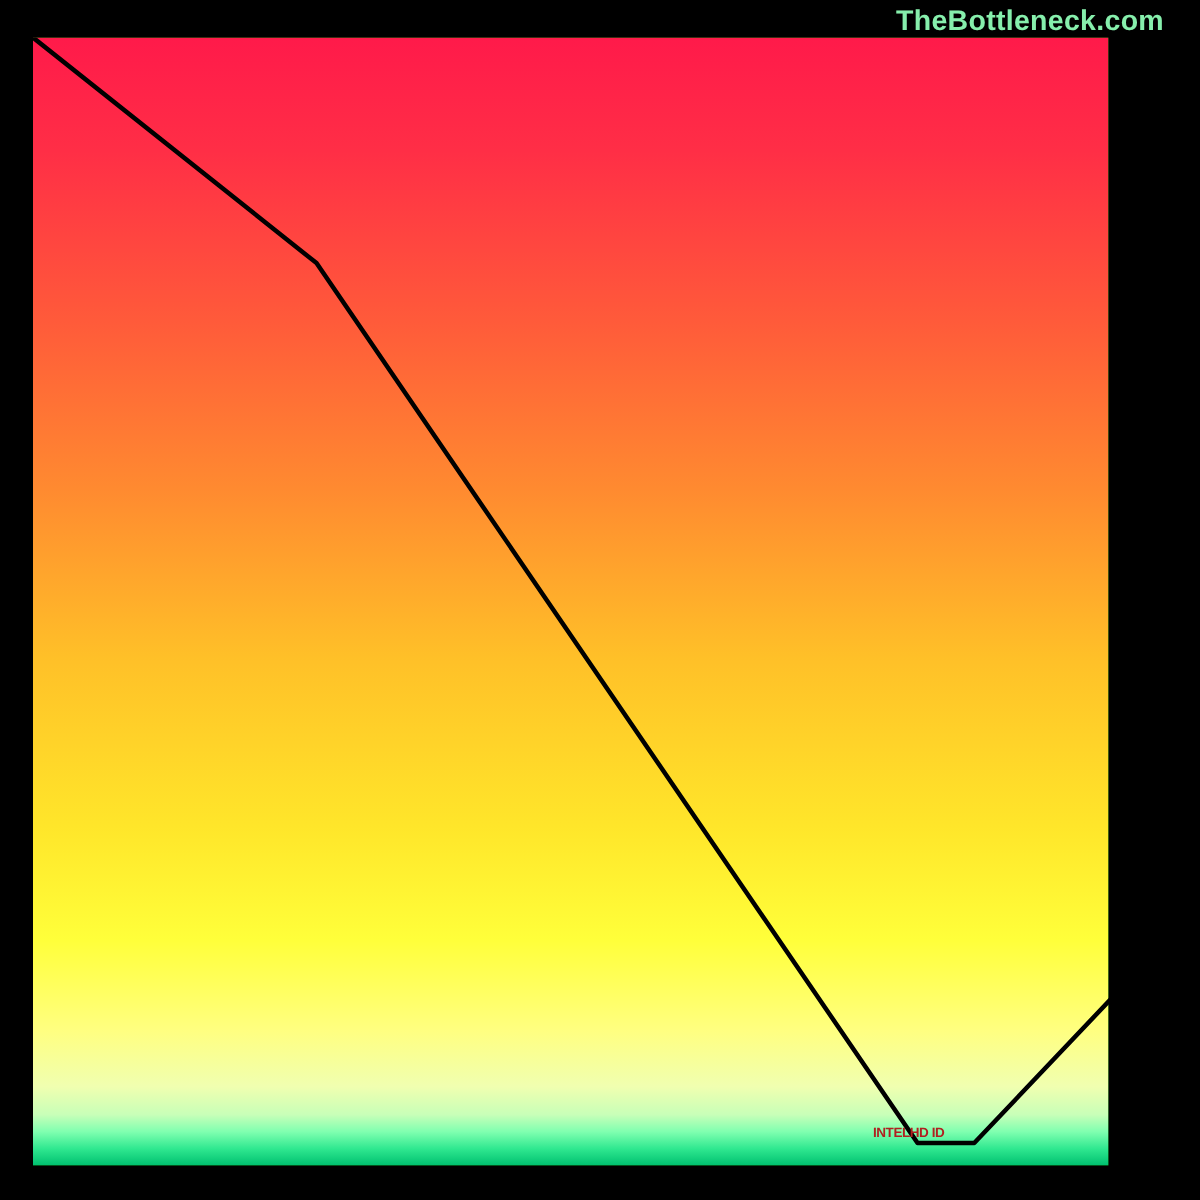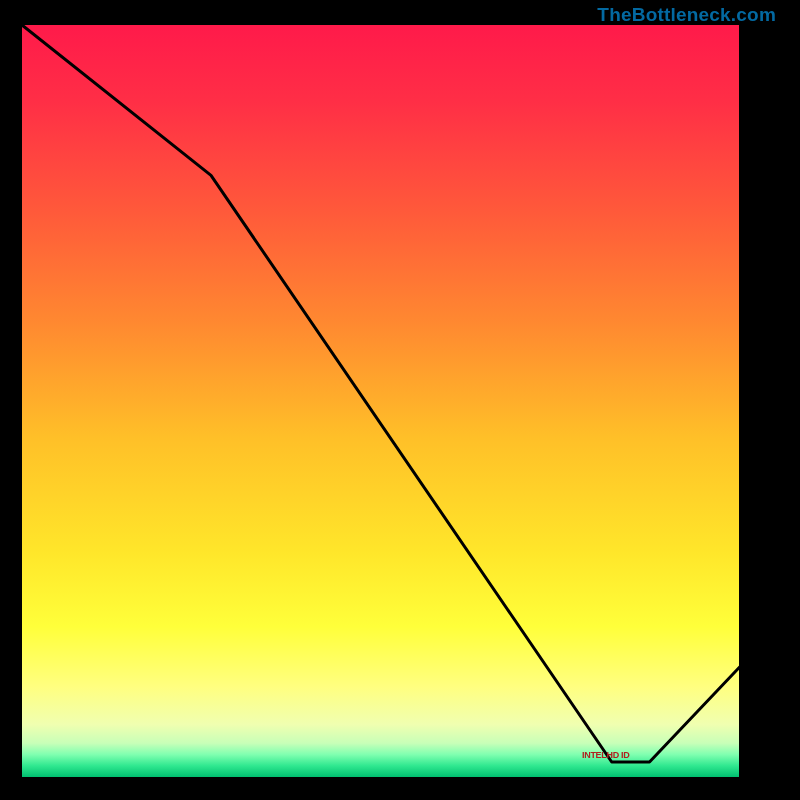--- a/index.html
+++ b/index.html
@@ -25,21 +25,21 @@
     width: 100%;
     height: 100%;
   }
   .attribution {
     position: absolute;
     top: 4px;
     right: 24px;
     font-family: Arial, Helvetica, sans-serif;
     font-size: 19px;
     font-weight: bold;
-    color: #0369a1;
+    color: #86efac;
     letter-spacing: 0.2px;
   }
   .line-svg {
     position: absolute;
     left: 22px;
     top: 25px;
     width: 756px;
     height: 752px;
   }
   .hidden-label {

